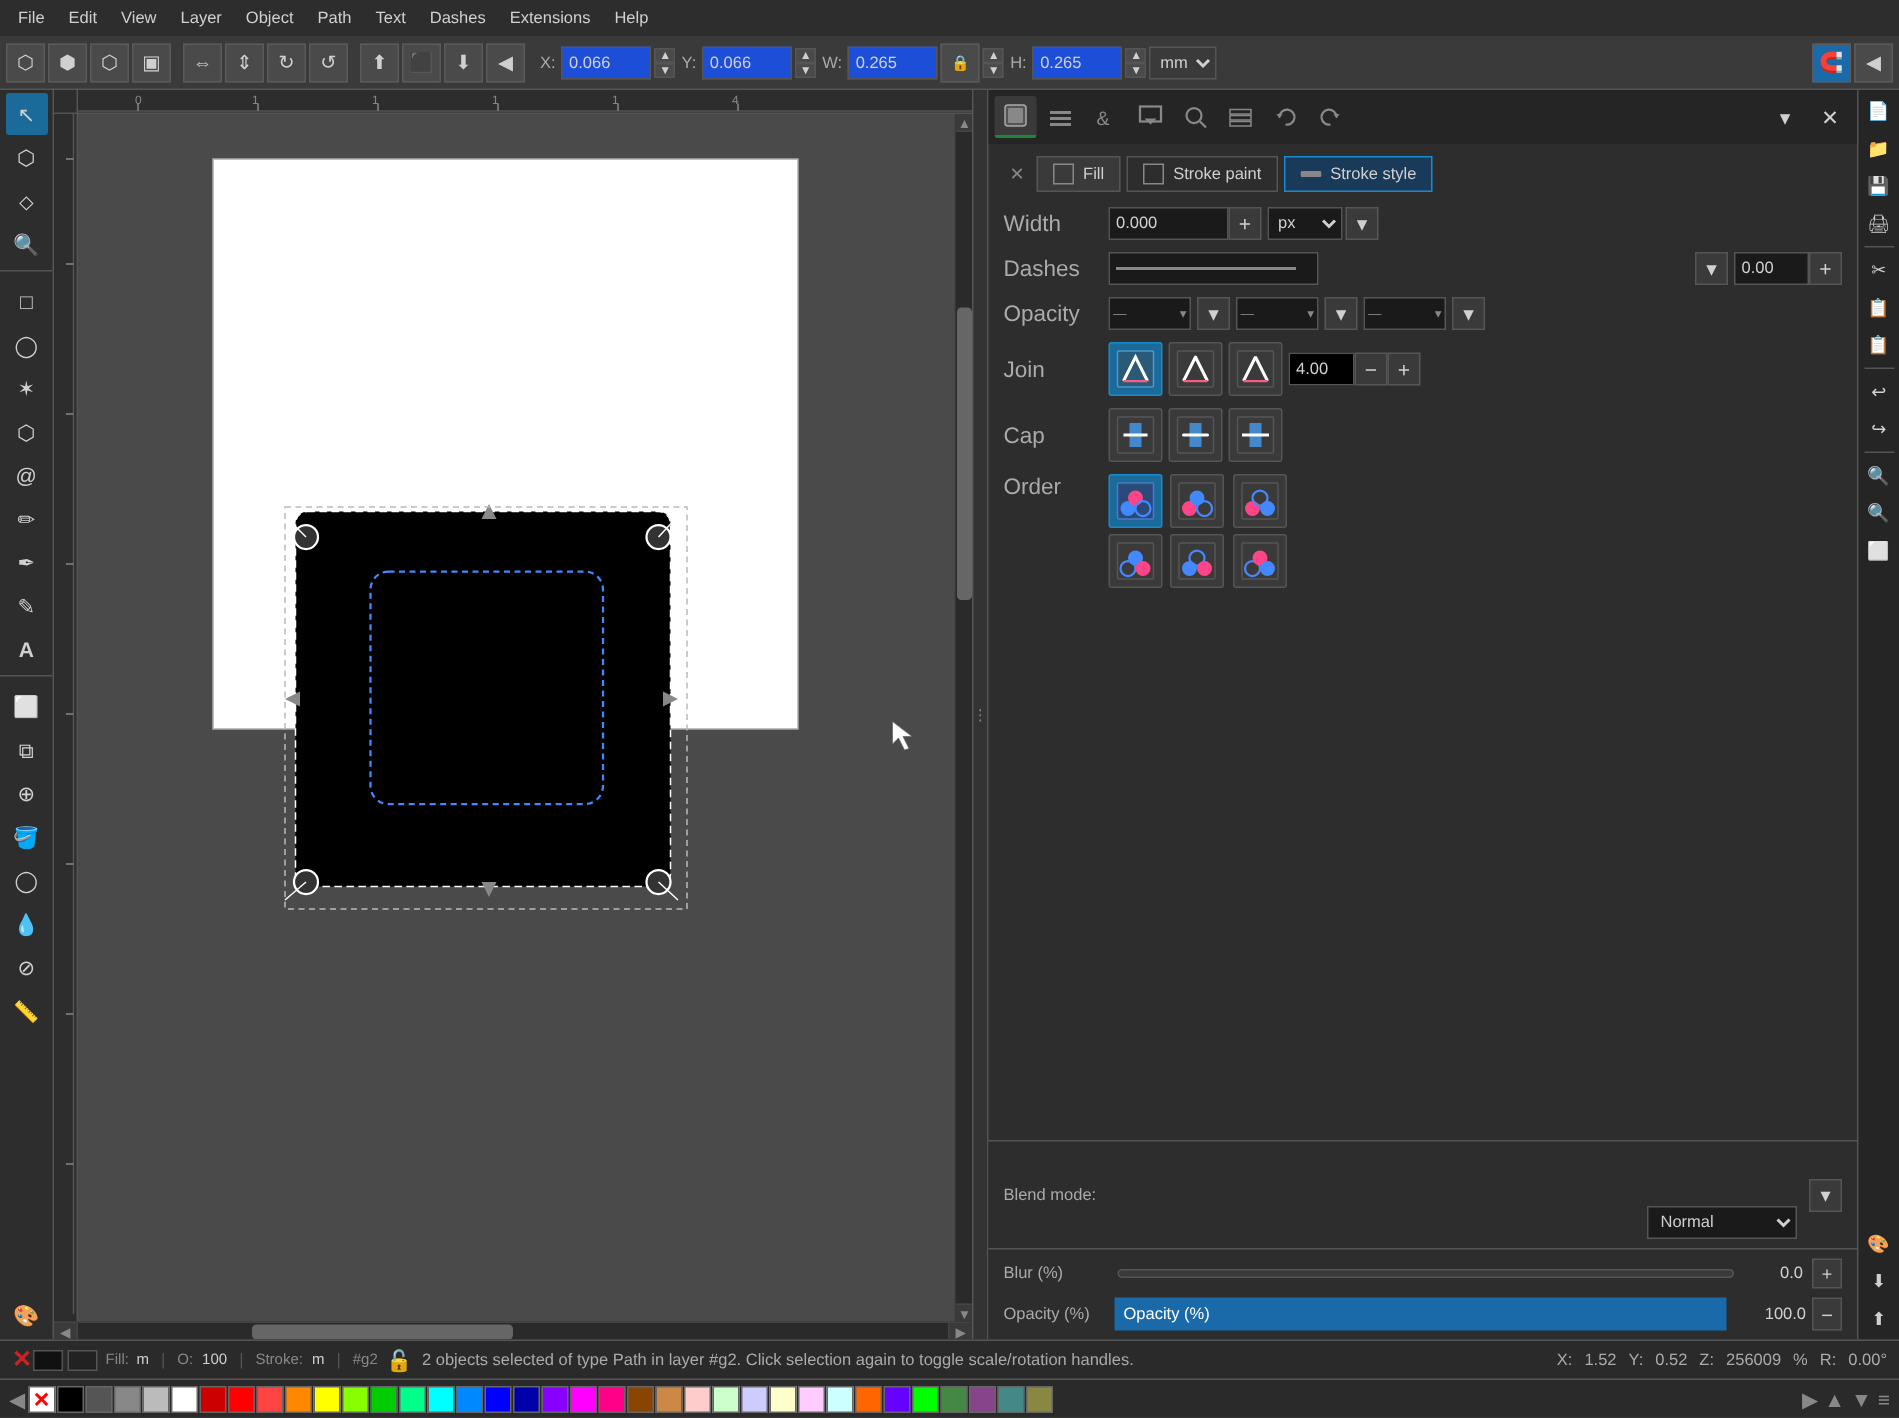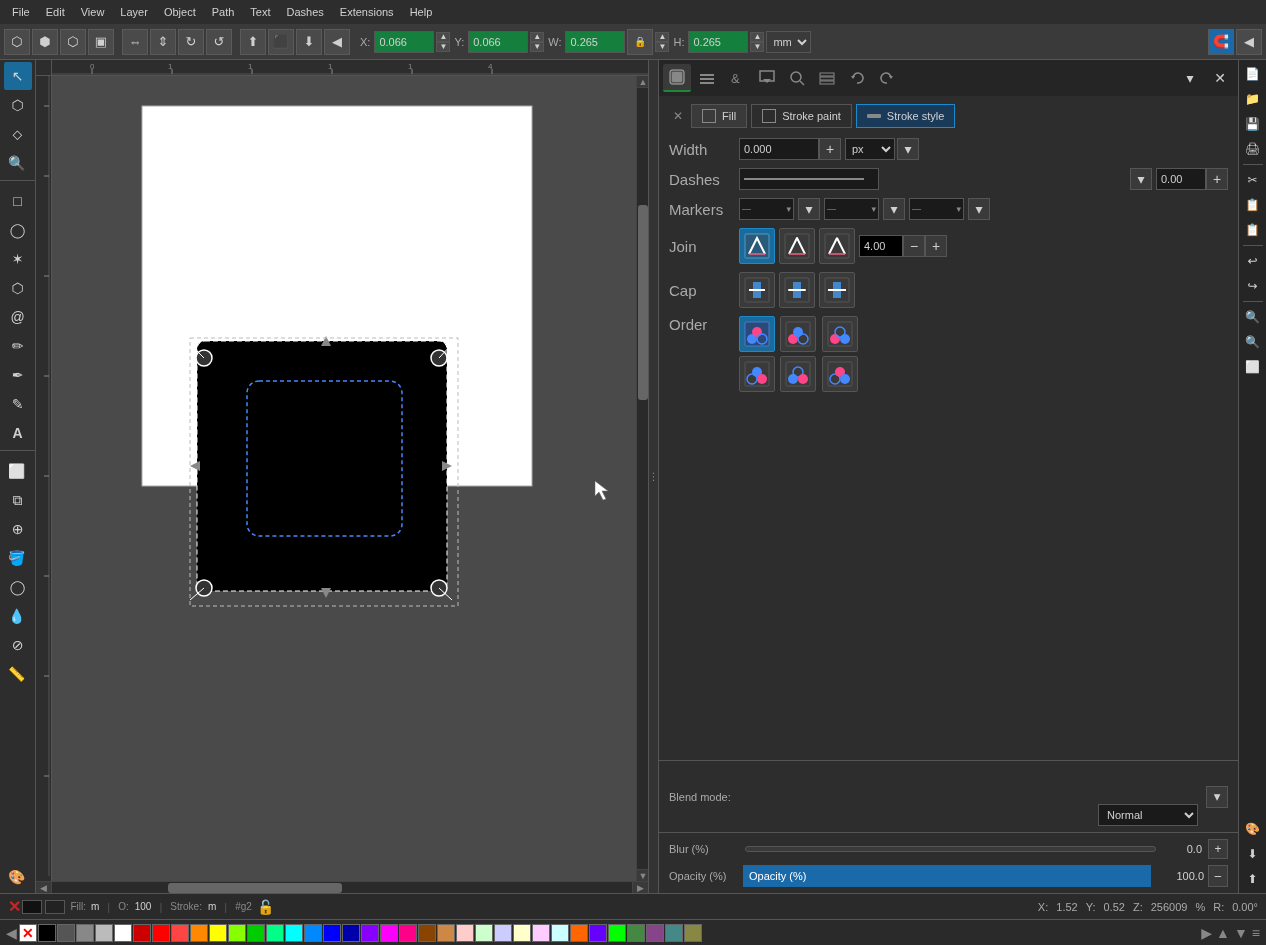--- a/index.html
+++ b/index.html
@@ -7,21 +7,21 @@
 
     
     #menubar { background: #2d2d2d; display: flex; align-items: center; height: 24px; padding: 0 4px; flex-shrink: 0; }
     .menu-item { padding: 2px 8px; cursor: pointer; color: #d0d0d0; }
 
     
     #toolbar { background: #3a3a3a; display: flex; align-items: center; height: 36px; padding: 0 4px; gap: 2px; flex-shrink: 0; border-bottom: 1px solid #555; }
     .tb-btn { background: #4a4a4a; border: 1px solid #5a5a5a; color: #d0d0d0; width: 26px; height: 26px; cursor: pointer; display: flex; align-items: center; justify-content: center; font-size: 13px; }
     .tb-sep { width: 4px; }
     .tb-label { color: #aaa; font-size: 11px; margin: 0 2px; }
-    .tb-input { background: #15803d; border: 1px solid #555; color: #d0d0d0; width: 60px; height: 22px; font-size: 11px; padding: 0 4px; }
+    .tb-input { background: #1d4ed8; border: 1px solid #555; color: #d0d0d0; width: 60px; height: 22px; font-size: 11px; padding: 0 4px; }
     .tb-input-group { display: flex; align-items: center; gap: 2px; }
     .tb-stepper { display: flex; flex-direction: column; }
     .tb-stepper-btn { background: #4a4a4a; border: 1px solid #555; color: #d0d0d0; width: 14px; height: 10px; cursor: pointer; font-size: 8px; line-height: 1; display: flex; align-items: center; justify-content: center; }
     .unit-select { background: #3a3a3a; border: 1px solid #555; color: #d0d0d0; height: 22px; font-size: 11px; padding: 0 2px; }
 
     
     #main { display: flex; flex: 1; overflow: hidden; }
 
     
     #toolbox { background: #2d2d2d; width: 36px; display: flex; flex-direction: column; align-items: center; padding: 2px 0; gap: 1px; flex-shrink: 0; border-right: 1px solid #555; overflow-y: auto; }
@@ -386,21 +386,21 @@
                 <line x1="0" y1="3" x2="120" y2="3" stroke="#888" stroke-width="2"></line>
               </svg>
           </div>
         </div>
         <button class="form-btn" style="margin-left:2px;">▾</button>
         <input class="form-input" value="0.00" style="width: 50px; margin-left: 4px;">
         <button class="form-btn">+</button>
       </div>
 
       <div class="form-row">
-        <span class="form-label">Markers</span>
+        <span class="form-label">Opacity</span>
         <div style="display:flex; gap:4px; align-items:center;">
           <div style="background:#1a1a1a; border:1px solid #555; height:22px; width:55px; display:flex; align-items:center; padding:0 2px; cursor:pointer; justify-content:space-between;">
             <span style="color:#888; font-size:9px;">—</span>
             <span style="color:#888; font-size:9px;">▾</span>
           </div>
           <button class="form-btn">▾</button>
           <div style="background:#1a1a1a; border:1px solid #555; height:22px; width:55px; display:flex; align-items:center; padding:0 2px; cursor:pointer; justify-content:space-between;">
             <span style="color:#888; font-size:9px;">—</span>
             <span style="color:#888; font-size:9px;">▾</span>
           </div>
@@ -609,20 +609,21 @@
   <span style="font-size:10px; color:#d0d0d0;">100</span>
   <span style="color:#555; margin:0 2px;">|</span>
 
   <span style="font-size:10px; color:#888;">Stroke:</span>
   <span style="font-size:10px; color:#d0d0d0;">m</span>
   <span style="color:#555; margin:0 2px;">|</span>
 
   <span style="font-size:10px; color:#888;">#g2</span>
   <button style="background:transparent; border:none; color:#888; cursor:pointer; font-size:14px;">🔓</button>
 
+  <span class="sb-info">2 objects selected of type Path in layer #g2. Click selection again to toggle scale/rotation handles.</span>
 
   <div class="sb-coords">
     <span>X:</span>
     <span>1.52</span>
     <span>Y:</span>
     <span>0.52</span>
     <span>Z:</span>
     <span>256009</span>
     <span>%</span>
     <span>R:</span>

